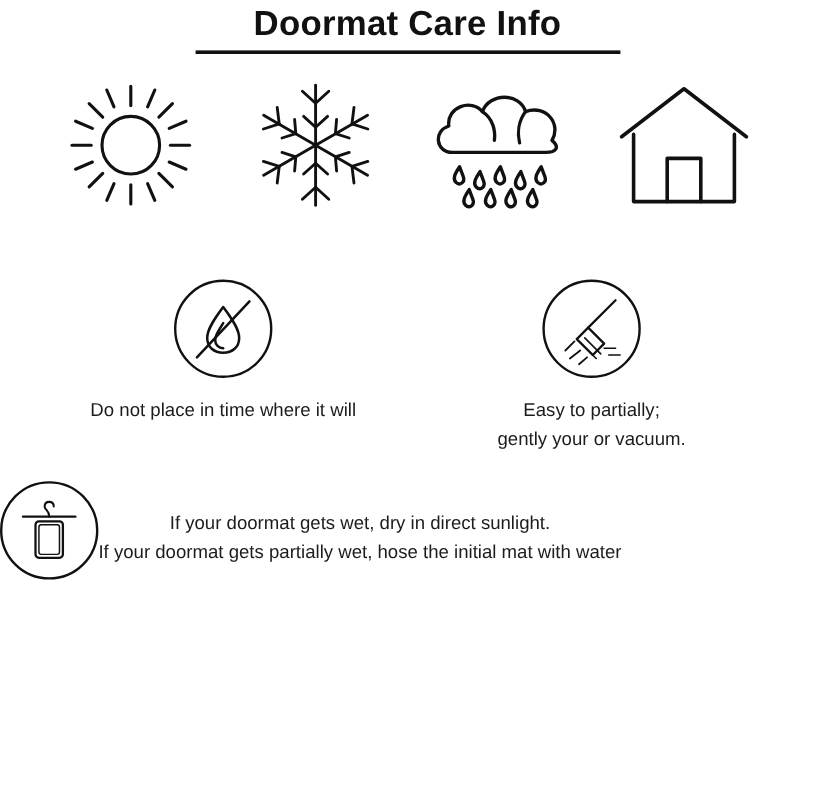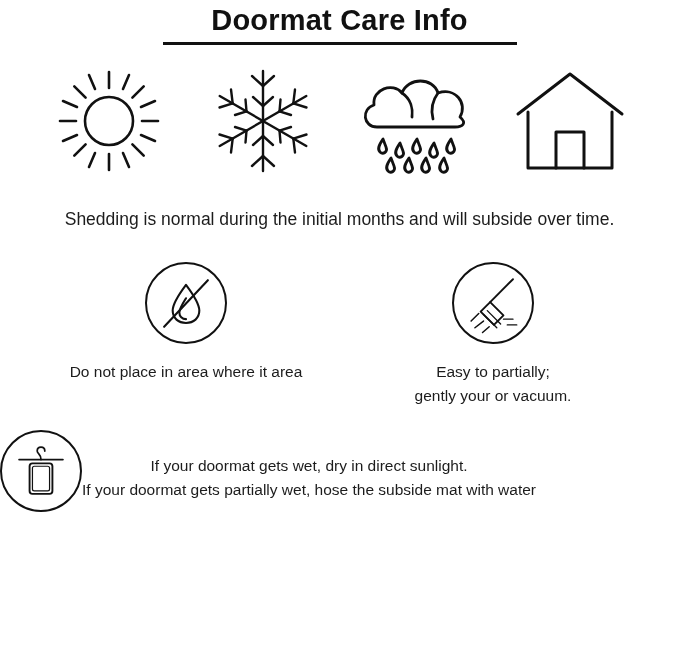--- a/index.html
+++ b/index.html
@@ -216,35 +216,34 @@
           <path d="M6 46 L58 6 L110 46"></path>
           <path d="M16 44 L16 100 L100 100 L100 44"></path>
           <path d="M44 100 L44 64 L72 64 L72 100"></path>
         </svg>
       </span>
     </div>
 
   </div>
 
   <div class="main-text">
-    <div>Shedding is normal during the initial months and will subside over time.</div>
   </div>
 
   <div class="two-col">
 
     <div class="col">
       <div class="circle-icon">
         <svg width="82" height="82" viewBox="0 0 82 82" fill="none" stroke="#111" stroke-width="2.2" stroke-linecap="round" stroke-linejoin="round">
           <path d="M41 22 C32 34 27 42 27 49 C27 57 33 62 41 62 C49 62 55 57 55 49 C55 42 50 34 41 22 Z"></path>
           <path d="M41 36 C36 44 34 47 34 51 C34 55 37 58 41 58"></path>
           <line x1="18" y1="66" x2="64" y2="17"></line>
         </svg>
       </div>
       <div class="cap">
-        <div>Do not place in area where it area</div>
+        <div>Do not place in time where it will</div>
       </div>
     </div>
 
     <div class="col">
       <div class="circle-icon">
         <svg width="82" height="82" viewBox="0 0 82 82" fill="none" stroke="#111" stroke-width="2" stroke-linecap="round" stroke-linejoin="round">
           <line x1="62" y1="16" x2="38" y2="40"></line>
           <path d="M38 40 L28 50 L42 64 L52 54 Z"></path>
           <line x1="31" y1="53" x2="45" y2="67" stroke-width="1.4"></line>
           <line x1="35" y1="49" x2="49" y2="63" stroke-width="1.4"></line>
@@ -267,17 +266,17 @@
     <div class="circle-icon">
       <svg width="82" height="82" viewBox="0 0 82 82" fill="none" stroke="#111" stroke-width="2" stroke-linecap="round" stroke-linejoin="round">
         <line x1="18" y1="29" x2="64" y2="29"></line>
         <path d="M41 29 C41 23 37 23 37 20 C37 17 39 16 41 16 C43 16 45 17 45 20" stroke-width="1.8"></path>
         <rect x="29" y="33" width="24" height="32" rx="3"></rect>
         <rect x="32" y="36" width="18" height="26" rx="2" stroke-width="1.3"></rect>
       </svg>
     </div>
     <div class="cap">
       <div>If your doormat gets wet, dry in direct sunlight.</div>
-      <div>If your doormat gets partially wet, hose the subside mat with water</div>
+      <div>If your doormat gets partially wet, hose the initial mat with water</div>
     </div>
   </div>
 
 </div>
 
 </body></html>

